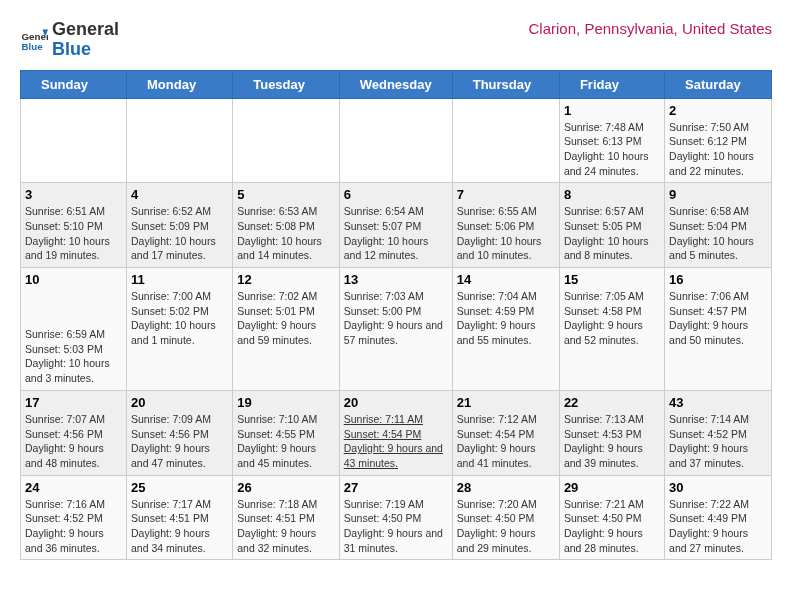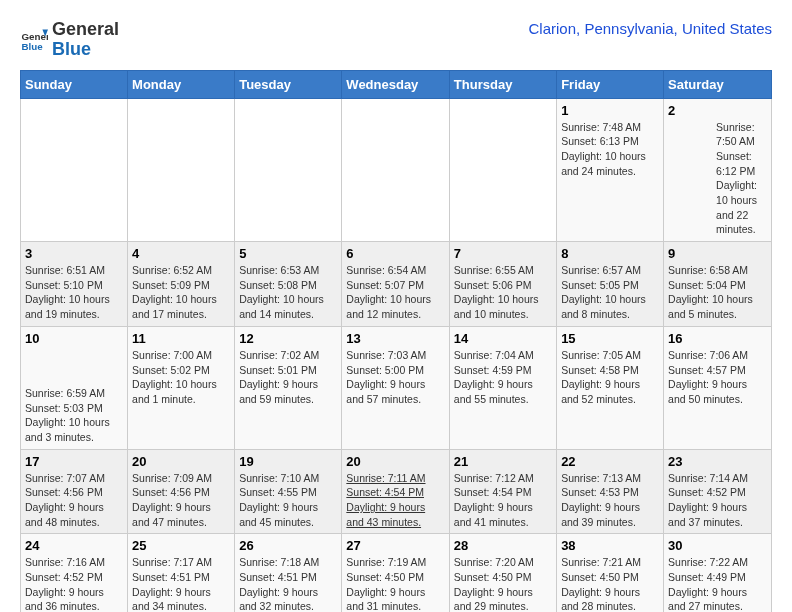--- a/index.html
+++ b/index.html
@@ -35,31 +35,31 @@
     .title-section {
       text-align: right;
     }
     .month-title {
       font-size: 36px;
       font-weight: normal;
       color: #333;
     }
     .location {
       font-size: 15px;
-      color: #1d4ed8;
+      color: #be185d;
     }
     .calendar {
       width: 100%;
       border-collapse: collapse;
       font-size: 11px;
     }
     .calendar thead th {
       background-color: #3a7bc8;
       color: #fff;
-      padding: 6px 4px;
+      padding: 6px 20px;
       text-align: left;
       font-size: 13px;
       font-weight: bold;
       border: 1px solid #2d6ab5;
     }
     .calendar tbody td {
       border: 1px solid #ccc;
       vertical-align: top;
       padding: 4px;
       width: 108px;
@@ -129,21 +129,21 @@
         <td class="empty-cell"></td>
         <td class="empty-cell"></td>
         <td>
           <span class="day-number">1</span>
           <div class="day-info" style="white-space: pre-line;">Sunrise: 7:48 AM
 Sunset: 6:13 PM
 Daylight: 10 hours and 24 minutes.</div>
         </td>
         <td>
           <span class="day-number">2</span>
-          <div class="day-info" style="white-space: pre-line; margin-left: 48px;">Sunrise: 7:50 AM
+          <div class="day-info" style="white-space: pre-line;">Sunrise: 7:50 AM
 Sunset: 6:12 PM
 Daylight: 10 hours and 22 minutes.</div>
         </td>
       </tr>
       <tr>
         <td>
           <span class="day-number">3</span>
           <div class="day-info" style="white-space: pre-line;">Sunrise: 6:51 AM
 Sunset: 5:10 PM
 Daylight: 10 hours and 19 minutes.</div>
@@ -260,21 +260,21 @@
 Sunset: 4:54 PM
 Daylight: 9 hours and 41 minutes.</div>
         </td>
         <td>
           <span class="day-number">22</span>
           <div class="day-info" style="white-space: pre-line;">Sunrise: 7:13 AM
 Sunset: 4:53 PM
 Daylight: 9 hours and 39 minutes.</div>
         </td>
         <td>
-          <span class="day-number">23</span>
+          <span class="day-number">43</span>
           <div class="day-info" style="white-space: pre-line;">Sunrise: 7:14 AM
 Sunset: 4:52 PM
 Daylight: 9 hours and 37 minutes.</div>
         </td>
       </tr>
       <tr>
         <td>
           <span class="day-number">24</span>
           <div class="day-info" style="white-space: pre-line;">Sunrise: 7:16 AM
 Sunset: 4:52 PM
@@ -298,21 +298,21 @@
 Sunset: 4:50 PM
 Daylight: 9 hours and 31 minutes.</div>
         </td>
         <td>
           <span class="day-number">28</span>
           <div class="day-info" style="white-space: pre-line;">Sunrise: 7:20 AM
 Sunset: 4:50 PM
 Daylight: 9 hours and 29 minutes.</div>
         </td>
         <td>
-          <span class="day-number">38</span>
+          <span class="day-number">29</span>
           <div class="day-info" style="white-space: pre-line;">Sunrise: 7:21 AM
 Sunset: 4:50 PM
 Daylight: 9 hours and 28 minutes.</div>
         </td>
         <td>
           <span class="day-number">30</span>
           <div class="day-info" style="white-space: pre-line;">Sunrise: 7:22 AM
 Sunset: 4:49 PM
 Daylight: 9 hours and 27 minutes.</div>
         </td>

